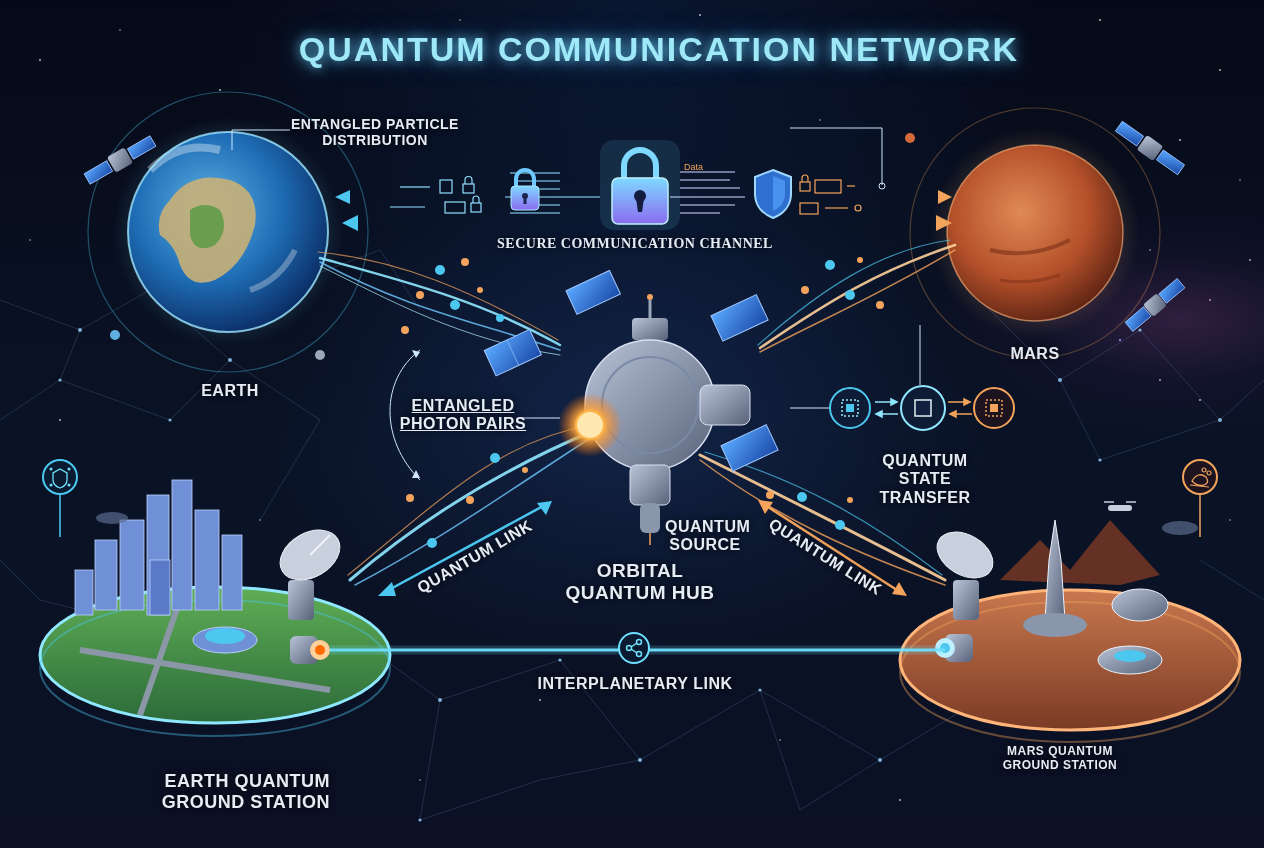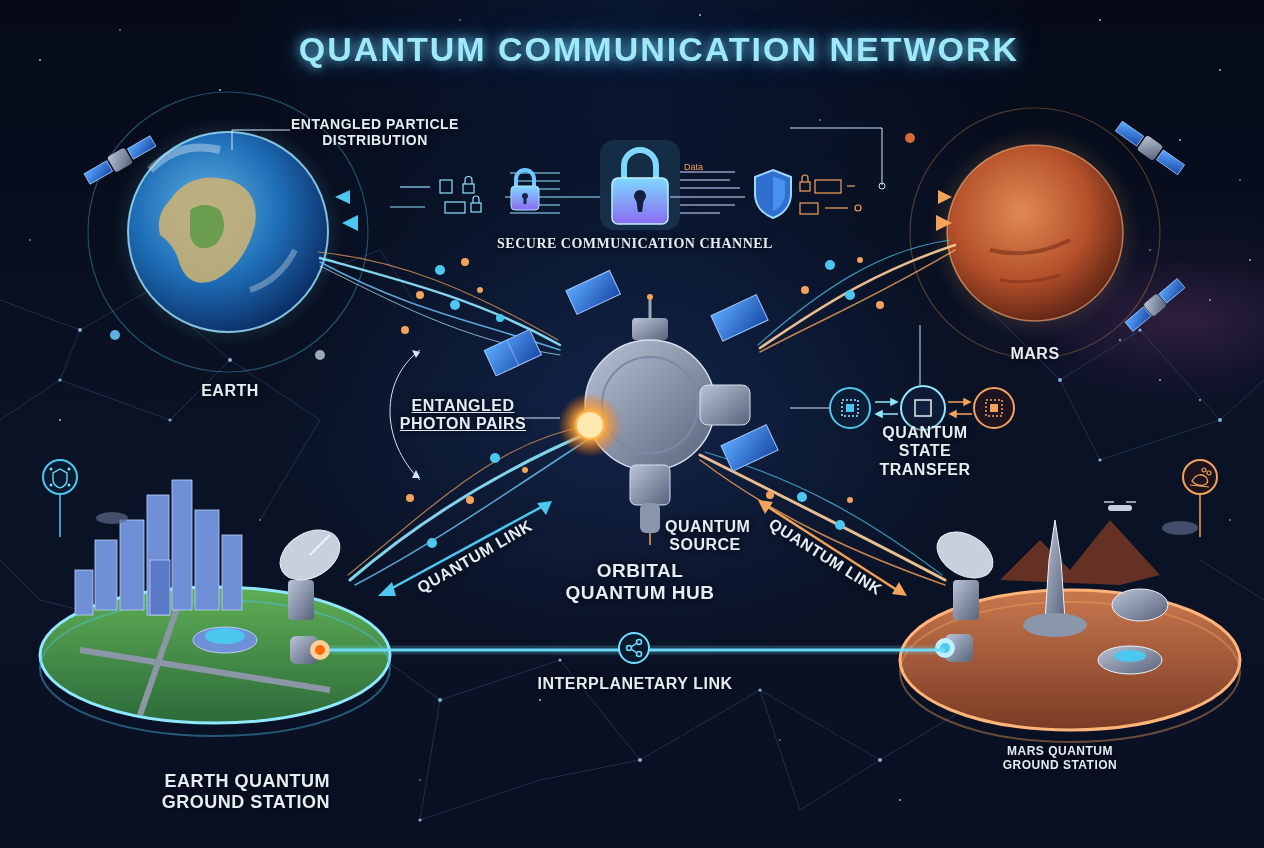--- a/index.html
+++ b/index.html
@@ -484,21 +484,21 @@
   <div class="lbl lbl-sm" style="left:470px;top:236px;width:330px;font-family:Liberation Serif, serif;">SECURE COMMUNICATION CHANNEL</div>
 
   <div class="lbl lbl-md" style="left:190px;top:382px;width:80px;">EARTH</div>
   <div class="lbl lbl-md" style="left:1000px;top:345px;width:70px;">MARS</div>
 
   <div class="lbl lbl-md" style="left:398px;top:397px;width:130px;text-decoration:underline;">
     <div>ENTANGLED</div>
     <div>PHOTON PAIRS</div>
   </div>
 
-  <div class="lbl lbl-md" style="left:860px;top:424px;width:130px;">
+  <div class="lbl lbl-md" style="left:860px;top:452px;width:130px;">
     <div>QUANTUM STATE</div>
     <div>TRANSFER</div>
   </div>
 
   <div class="lbl lbl-md" style="left:665px;top:518px;width:80px;">
     <div>QUANTUM</div>
     <div>SOURCE</div>
   </div>
 
   <div class="lbl" style="left:560px;top:560px;width:160px;font-size:19px;">

